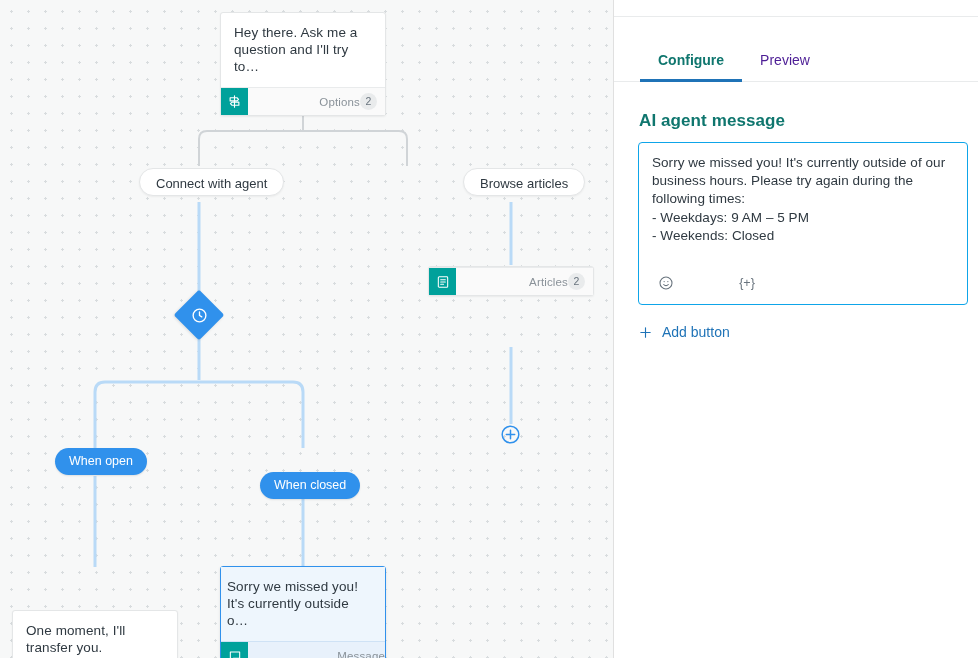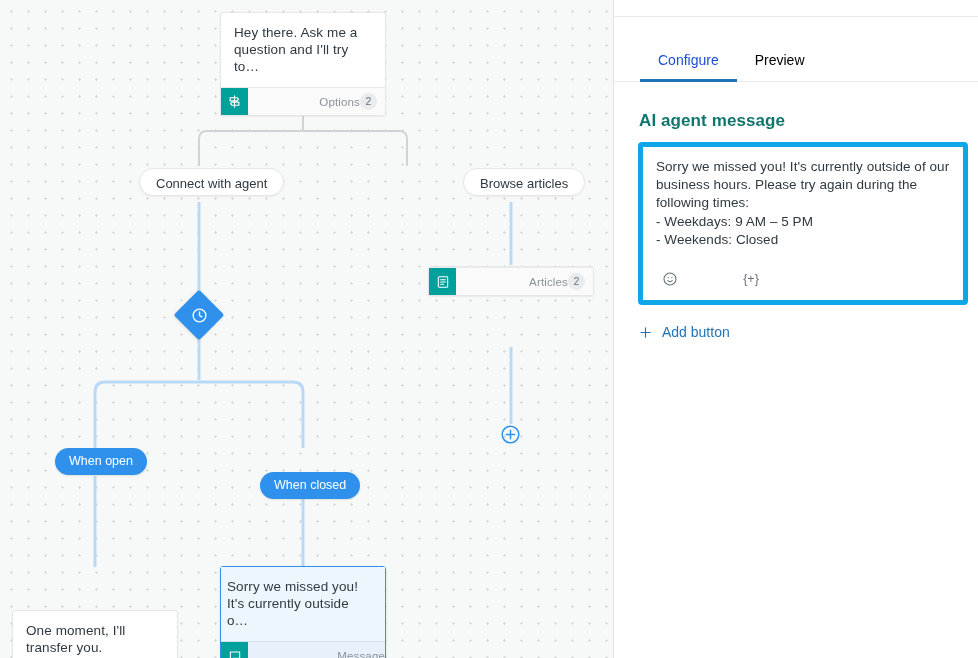--- a/index.html
+++ b/index.html
@@ -131,33 +131,33 @@
   }
   #panel-top-divider{
     position:absolute;left:614px;top:16px;width:364px;height:1px;background:#e9ebec;
   }
   .tabs{
     position:absolute;left:0;top:40px;width:364px;height:42px;
     border-bottom:1px solid #e9ebec;
     display:flex;padding-left:26px;box-sizing:border-box;
   }
   .tab{
-    font-size:14px;color:#000000;
+    font-size:14px;color:#4c1d95;
     height:42px;line-height:40px;
     padding:0 18px;box-sizing:border-box;
     cursor:pointer;white-space:nowrap;
   }
-  .tab.active{color:#1d4ed8;font-weight:400;border-bottom:3px solid #1f73b7;}
+  .tab.active{color:#0f766e;font-weight:700;border-bottom:3px solid #1f73b7;}
   .sec-title{
     position:absolute;left:639px;top:111px;
     font-size:17px;font-weight:bold;color:#0f766e;letter-spacing:0.1px;
   }
   .msgbox{
     position:absolute;left:638px;top:142px;width:330px;height:163px;
-    border:5px solid #0ea5e9;border-radius:4px;
+    border:1px solid #0ea5e9;border-radius:4px;
     box-sizing:border-box;background:#fff;
   }
   .msgbox .txt{
     padding:11px 13px 0 13px;
     font-size:13.5px;line-height:18.2px;color:#2f3941;
     white-space:pre-line;letter-spacing:0.05px;
   }
   .msgbox .tools{
     position:absolute;left:0;bottom:10px;width:100%;
     display:flex;align-items:center;padding-left:14px;box-sizing:border-box;

